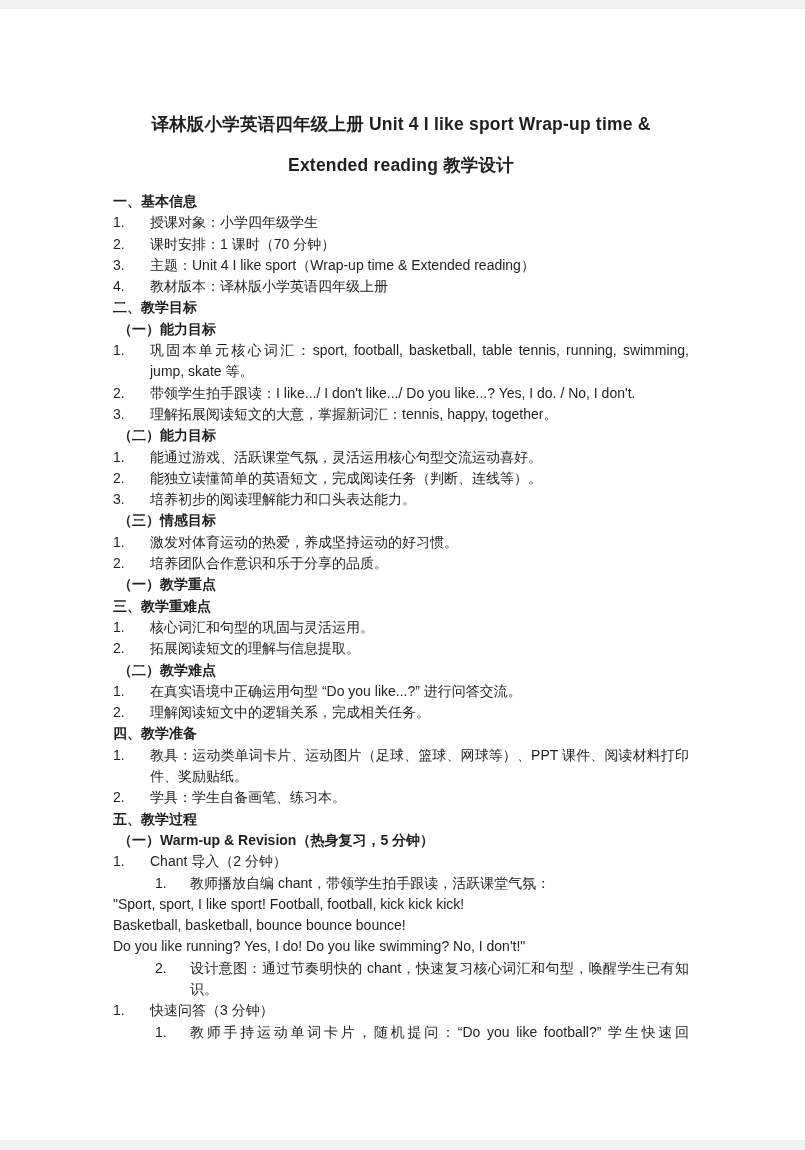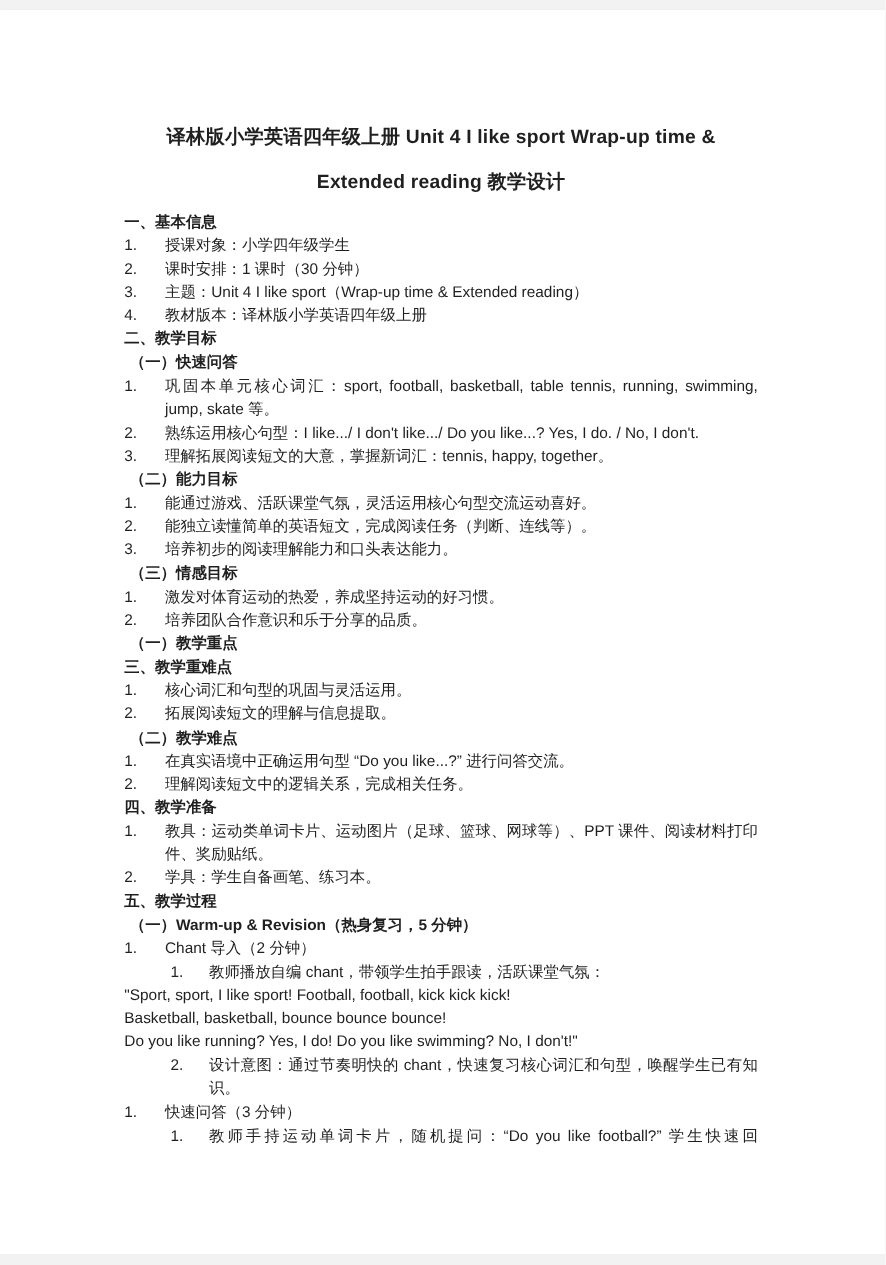--- a/index.html
+++ b/index.html
@@ -52,39 +52,39 @@
     <div class="title">译林版小学英语四年级上册 Unit 4 I like sport Wrap-up time &amp;</div>
     <div class="title t2">Extended reading 教学设计</div>
     <div id="doc-lines">
         <div class="line h">一、基本信息</div>
         <div class="line i1">
           <span class="num">1.</span>
           <span class="body">授课对象：小学四年级学生</span>
         </div>
         <div class="line i1">
           <span class="num">2.</span>
-          <span class="body">课时安排：1 课时（30 分钟）</span>
+          <span class="body">课时安排：1 课时（70 分钟）</span>
         </div>
         <div class="line i1">
           <span class="num">3.</span>
           <span class="body">主题：Unit 4 I like sport（Wrap-up time &amp; Extended reading）</span>
         </div>
         <div class="line i1">
           <span class="num">4.</span>
           <span class="body">教材版本：译林版小学英语四年级上册</span>
         </div>
         <div class="line h">二、教学目标</div>
-        <div class="line sh">（一）快速问答</div>
+        <div class="line sh">（一）能力目标</div>
         <div class="line i1">
           <span class="num">1.</span>
           <span class="body">巩固本单元核心词汇：sport, football, basketball, table tennis, running, swimming, jump, skate 等。</span>
         </div>
         <div class="line i1">
           <span class="num">2.</span>
-          <span class="body">熟练运用核心句型：I like.../ I don't like.../ Do you like...? Yes, I do. / No, I don't.</span>
+          <span class="body">带领学生拍手跟读：I like.../ I don't like.../ Do you like...? Yes, I do. / No, I don't.</span>
         </div>
         <div class="line i1">
           <span class="num">3.</span>
           <span class="body">理解拓展阅读短文的大意，掌握新词汇：tennis, happy, together。</span>
         </div>
         <div class="line sh">（二）能力目标</div>
         <div class="line i1">
           <span class="num">1.</span>
           <span class="body">能通过游戏、活跃课堂气氛，灵活运用核心句型交流运动喜好。</span>
         </div>

